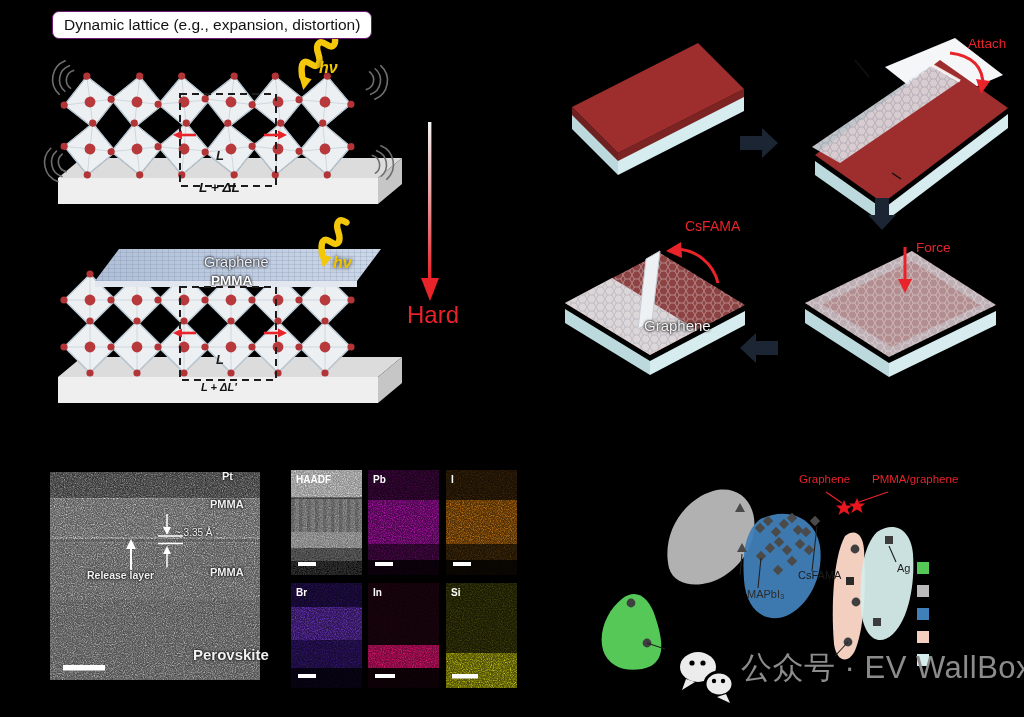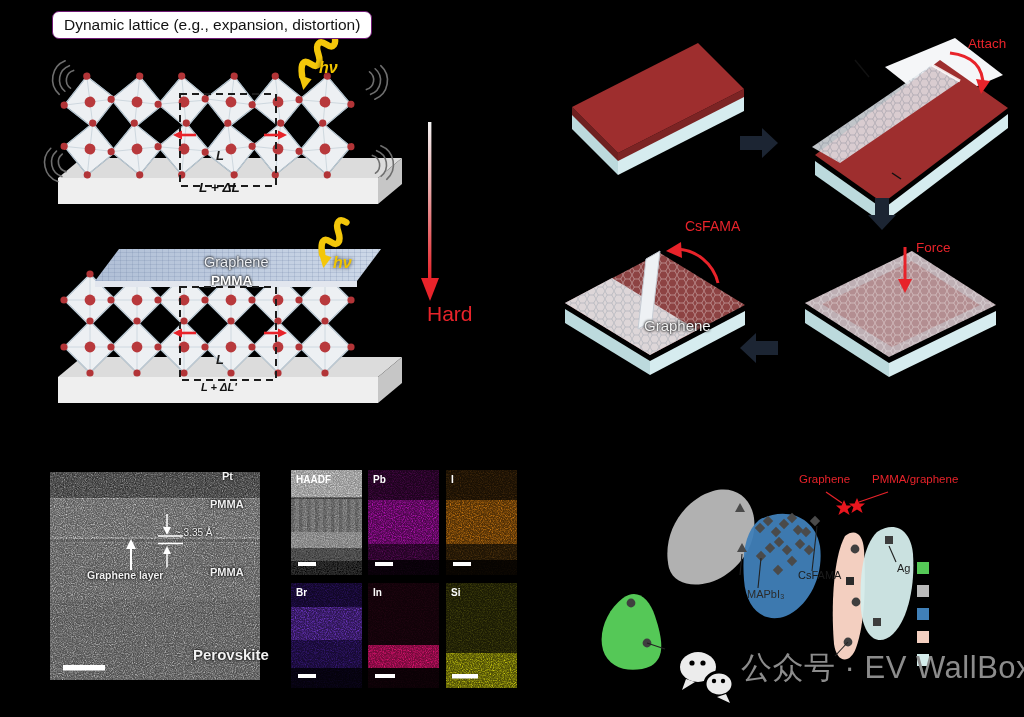--- a/index.html
+++ b/index.html
@@ -353,31 +353,31 @@
 
 <div class="titlebox" style="left:52px;top:11px">Dynamic lattice (e.g., expansion, distortion)</div>
 <div class="lbl hv" style="left:319px;top:60px">hν</div>
 <div class="lbl ital" style="left:216px;top:149px;font-size:13px;color:#1a1a1a">L</div>
 <div class="lbl ital" style="left:199px;top:181px;font-size:13.5px;color:#111">L + ΔL</div>
 <div class="lbl shadow" style="left:204px;top:255px;font-size:14.5px;color:#eef0f4">Graphene</div>
 <div class="lbl shadow" style="left:211px;top:274px;font-size:13.5px;color:#fff;font-weight:600">PMMA</div>
 <div class="lbl hv" style="left:333px;top:255px">hν</div>
 <div class="lbl ital" style="left:216px;top:353px;font-size:13px;color:#1a1a1a">L</div>
 <div class="lbl ital" style="left:201px;top:382px;font-size:11px;color:#111">L + ΔL'</div>
-<div class="lbl red" style="left:427px;top:303px;font-size:21px">Hard</div>
+<div class="lbl red" style="left:407px;top:303px;font-size:24px">Hard</div>
 
 <div class="lbl red" style="left:968px;top:37px;font-size:13.5px">Attach</div>
 <div class="lbl red" style="left:916px;top:241px;font-size:13.5px">Force</div>
 <div class="lbl red" style="left:685px;top:219px;font-size:14px">CsFAMA</div>
 <div class="lbl wht shadow" style="left:644px;top:318px;font-size:15px">Graphene</div>
 
 <div class="lbl wht shadow" style="left:222px;top:471px;font-size:11px;font-weight:bold">Pt</div>
 <div class="lbl wht shadow" style="left:210px;top:499px;font-size:11px;font-weight:bold">PMMA</div>
 <div class="lbl wht shadow" style="left:175px;top:528px;font-size:10px">~ 3.35 Å</div>
-<div class="lbl wht shadow" style="left:87px;top:570px;font-size:10.5px;font-weight:bold">Graphene layer</div>
+<div class="lbl wht shadow" style="left:87px;top:570px;font-size:10.5px;font-weight:bold">Release layer</div>
 <div class="lbl wht shadow" style="left:210px;top:567px;font-size:11px;font-weight:bold">PMMA</div>
 <div class="lbl wht shadow" style="left:193px;top:647px;font-size:15px;font-weight:bold">Perovskite</div>
 
 <div class="lbl red" style="left:799px;top:474px;font-size:11.5px">Graphene</div>
 <div class="lbl red" style="left:872px;top:474px;font-size:11.5px">PMMA/graphene</div>
 <div class="lbl" style="left:747px;top:589px;font-size:11px;color:#2b2b2b">MAPbI₃</div>
 <div class="lbl" style="left:798px;top:570px;font-size:11px;color:#1c1c1c">CsFAMA</div>
 <div class="lbl" style="left:897px;top:563px;font-size:11px;color:#1c1c1c">Ag</div>
 
 <div class="lbl" style="left:741px;top:652px;font-size:31px;color:#8c8c8c;letter-spacing:0.5px">公众号 · EV WallBox</div>

